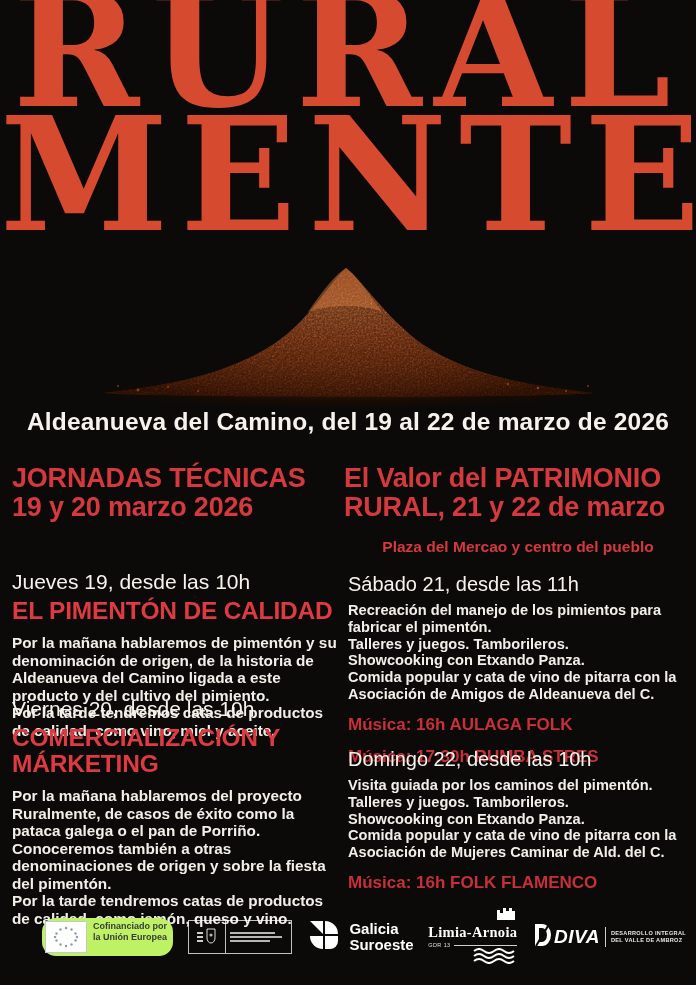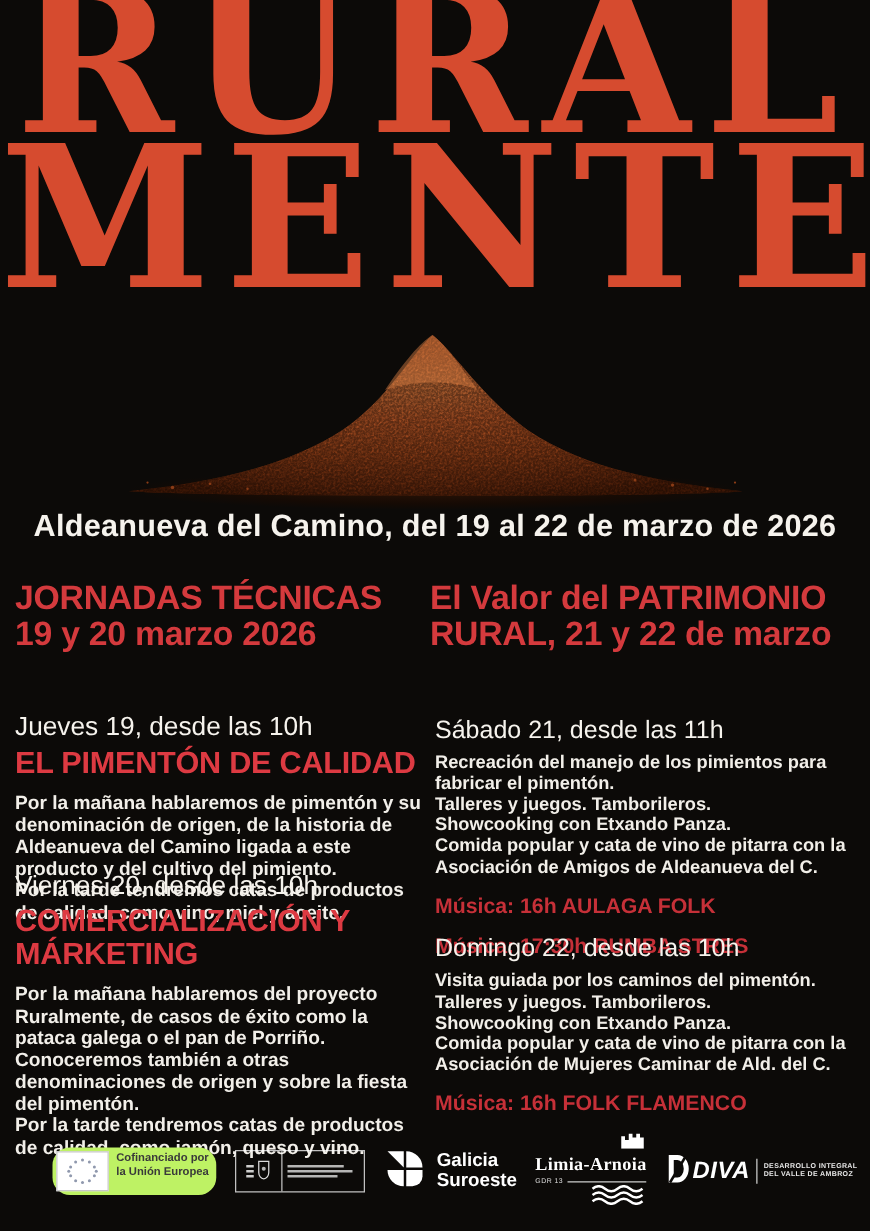--- a/index.html
+++ b/index.html
@@ -153,20 +153,21 @@
     <div class="day-header">Viernes 20, desde las 10h</div>
     <div class="sec-title">COMERCIALIZACIÓN Y MÁRKETING</div>
     <p class="body-text">Por la mañana hablaremos del proyecto Ruralmente, de casos de éxito como la pataca galega o el pan de Porriño. Conoceremos también a otras denominaciones de origen y sobre la fiesta del pimentón.
 Por la tarde tendremos catas de productos de calidad, como jamón, queso y vino.</p>
   </div>
 
   <div class="col-header r-header">
     <span>El Valor del PATRIMONIO</span><br>
     <span>RURAL, 21 y 22 de marzo</span>
   </div>
+  <div class="col-location r-location">Plaza del Mercao y centro del pueblo</div>
 
   <div class="section sec-sabado">
     <div class="day-header">Sábado 21, desde las 11h</div>
     <p class="body-text">Recreación del manejo de los pimientos para fabricar el pimentón.
 Talleres y juegos. Tamborileros.
 Showcooking con Etxando Panza.
 Comida popular y cata de vino de pitarra con la Asociación de Amigos de Aldeanueva del C.</p>
     <div class="music-line">Música: 16h AULAGA FOLK</div>
     <div class="music-line">Música: 17:30h RUMBA STRES</div>
   </div>

